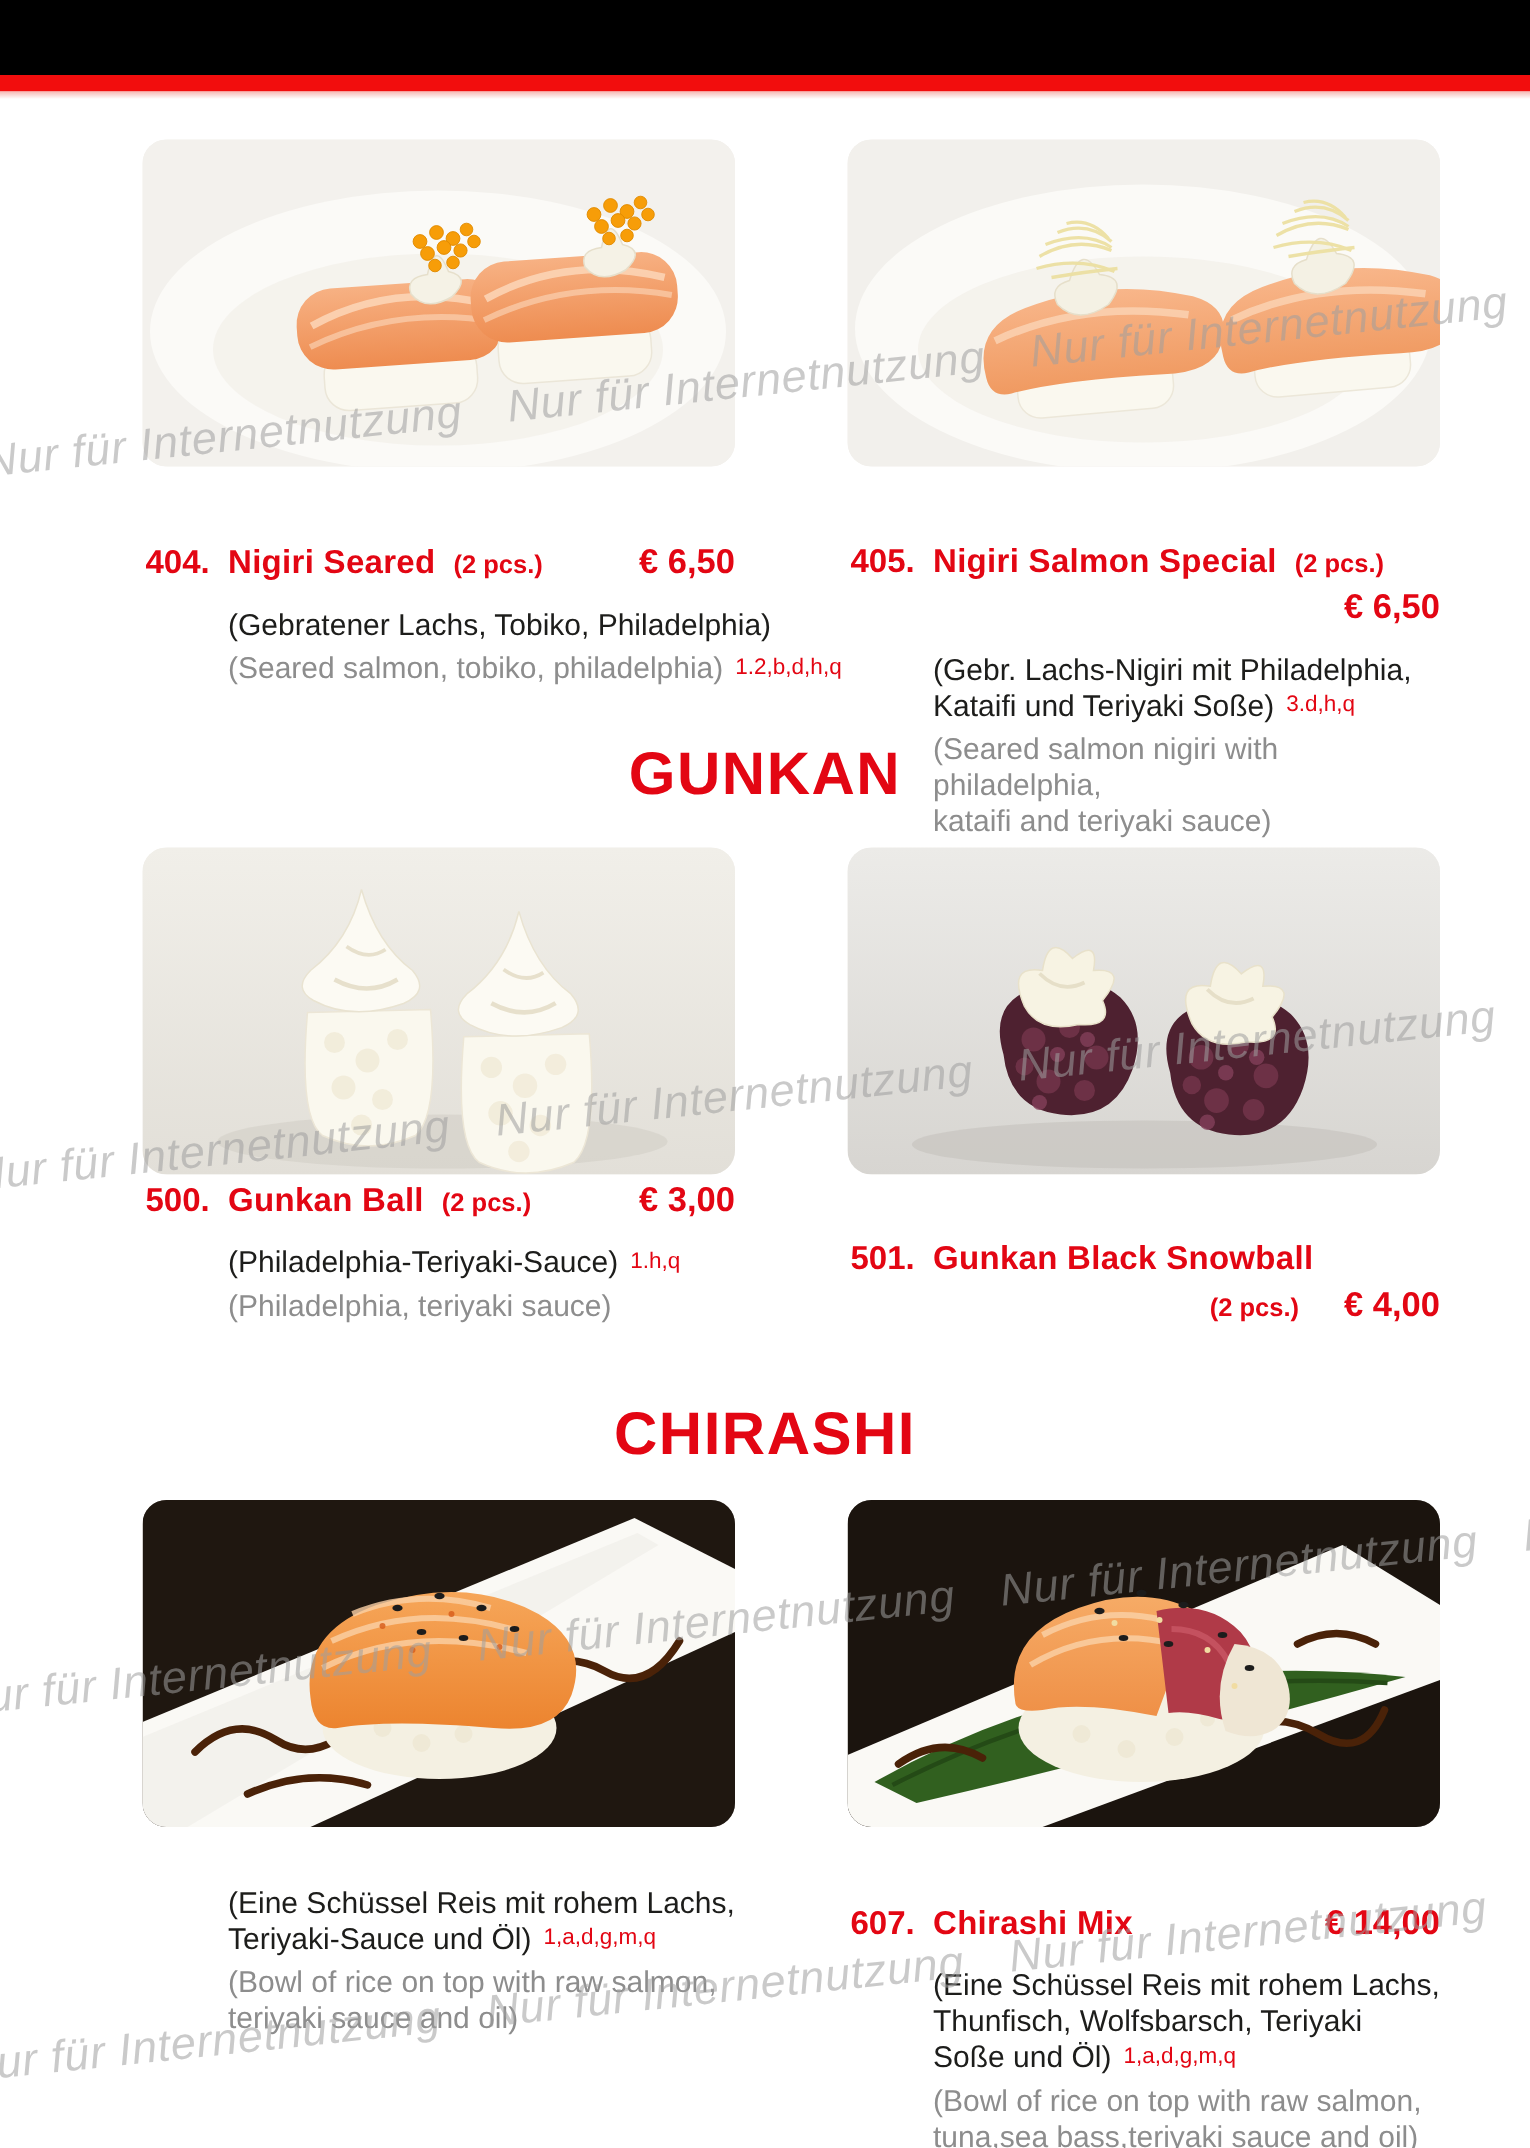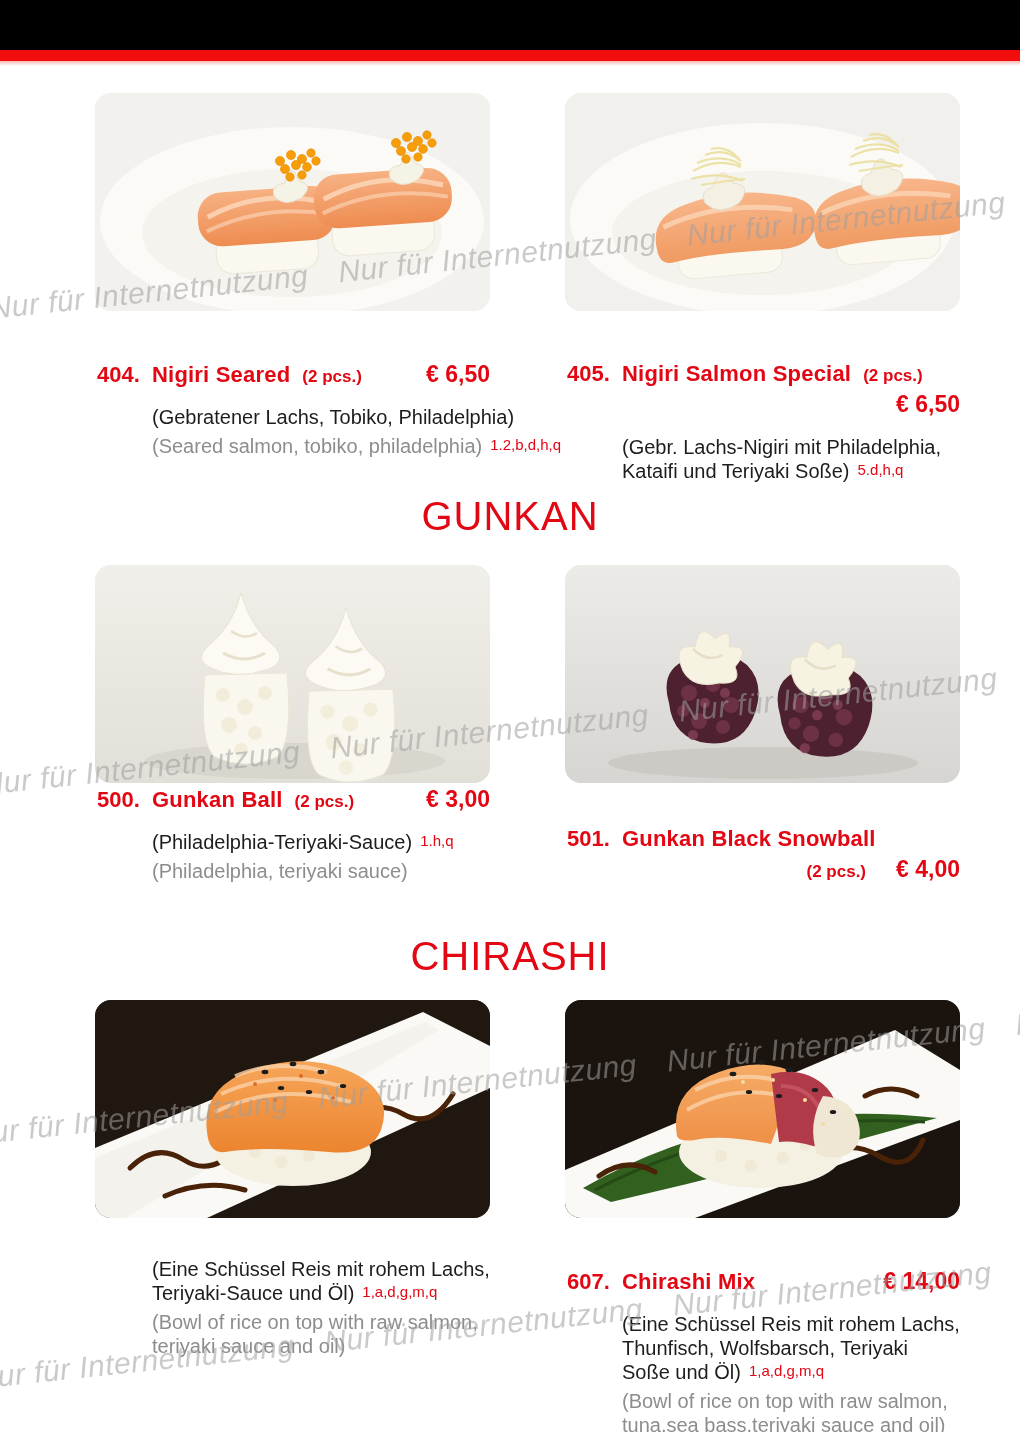--- a/index.html
+++ b/index.html
@@ -25,21 +25,21 @@
   .price-line .price{margin-left:0;}
   .pcs-price-line{width:393px;display:flex;justify-content:flex-end;align-items:baseline;
                   gap:30px;margin-top:4px;}
   .desc{margin-left:55px;margin-top:17px;line-height:1.2;}
   .de{font-size:20px;color:#1d1d1b;white-space:pre-line;}
   .en{font-size:20px;color:#8d8d8d;white-space:pre-line;margin-top:5px;}
   .nowrap .de,.nowrap .en{white-space:nowrap;}
   .allergen{font-size:15px;color:#e30613;vertical-align:3px;margin-left:8px;white-space:nowrap;}
   
   .section-heading{position:absolute;left:0;width:1020px;text-align:center;
-                   font-size:40px;font-weight:400;color:#e30613;letter-spacing:1px;}
+                   font-size:40px;font-weight:700;color:#e30613;letter-spacing:1px;}
   
   .wm{position:absolute;white-space:nowrap;font-size:30px;font-style:italic;
       color:#9f9f9f;opacity:.55;transform:rotate(-6deg);transform-origin:left top;
       pointer-events:none;z-index:5;letter-spacing:.5px;}
 </style>
 </head>
 <body>
 
 <div class="page">
 
@@ -287,21 +287,23 @@
 
   <div class="item" style="left:567px;top:333px;">
     <div class="head">
       <span class="num">405.</span>
       <span class="name">Nigiri Salmon Special</span>
       <span class="pcs">(2 pcs.)</span>
     </div>
     <div class="price-line"><span class="price">€ 6,50</span></div>
     <div class="desc">
       <div><span class="de">(Gebr. Lachs-Nigiri mit Philadelphia,
-Kataifi und Teriyaki Soße)</span><span class="allergen">5.d,h,q</span></div>
+Kataifi und Teriyaki Soße)</span><span class="allergen">3.d,h,q</span></div>
+      <div class="en"><span>(Seared salmon nigiri with philadelphia,
+kataifi and teriyaki sauce)</span></div>
     </div>
   </div>
 
   <div class="section-heading" style="top:494px;">GUNKAN</div>
 
   <div class="item" style="left:97px;top:758px;">
     <div class="head">
       <span class="num">500.</span>
       <span class="name">Gunkan Ball</span>
       <span class="pcs">(2 pcs.)</span>

